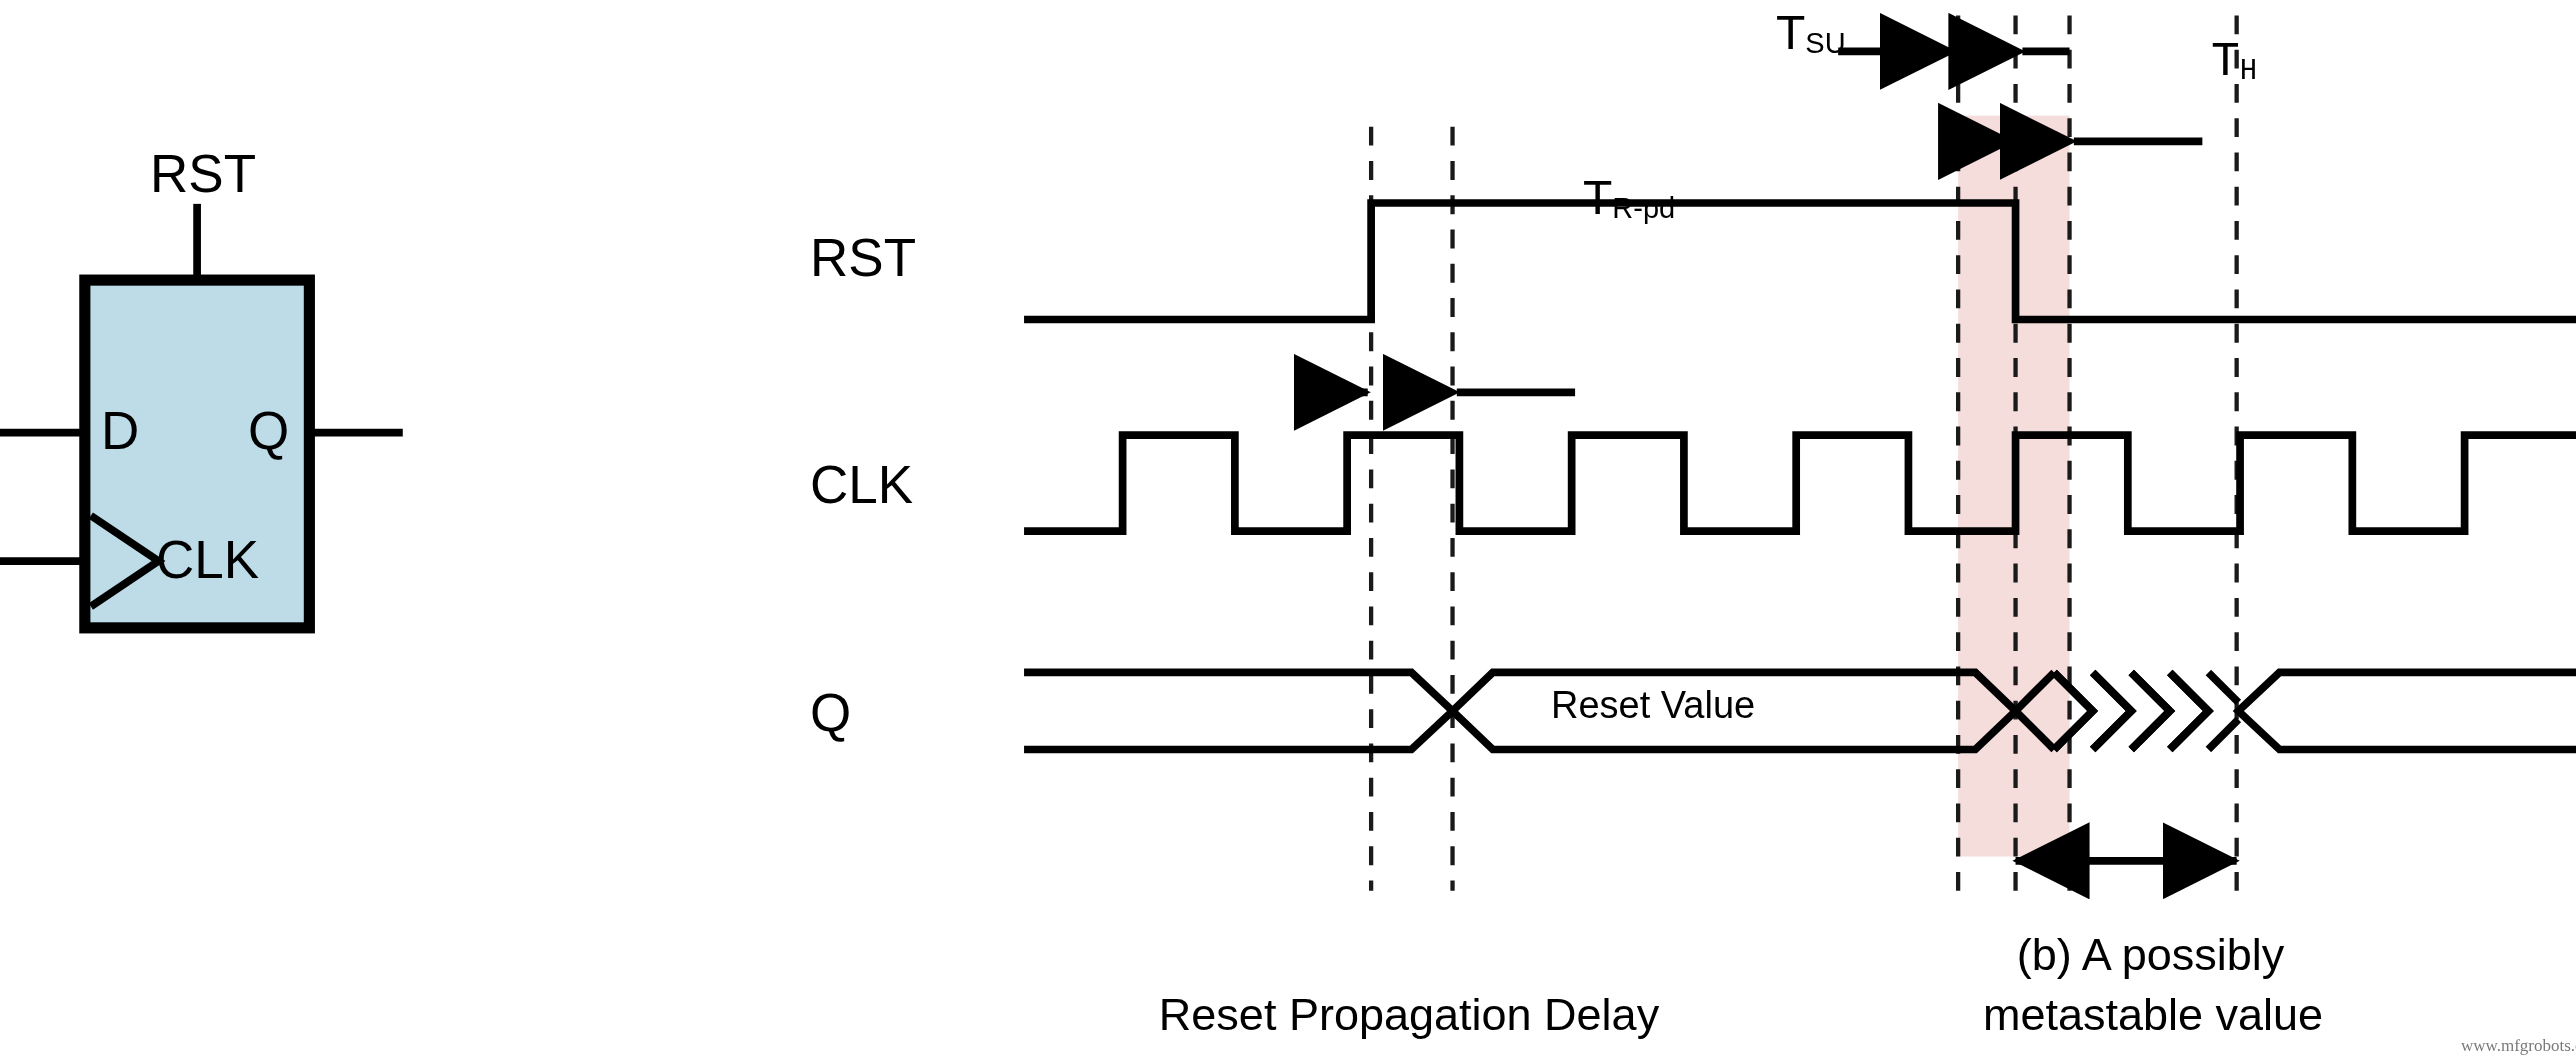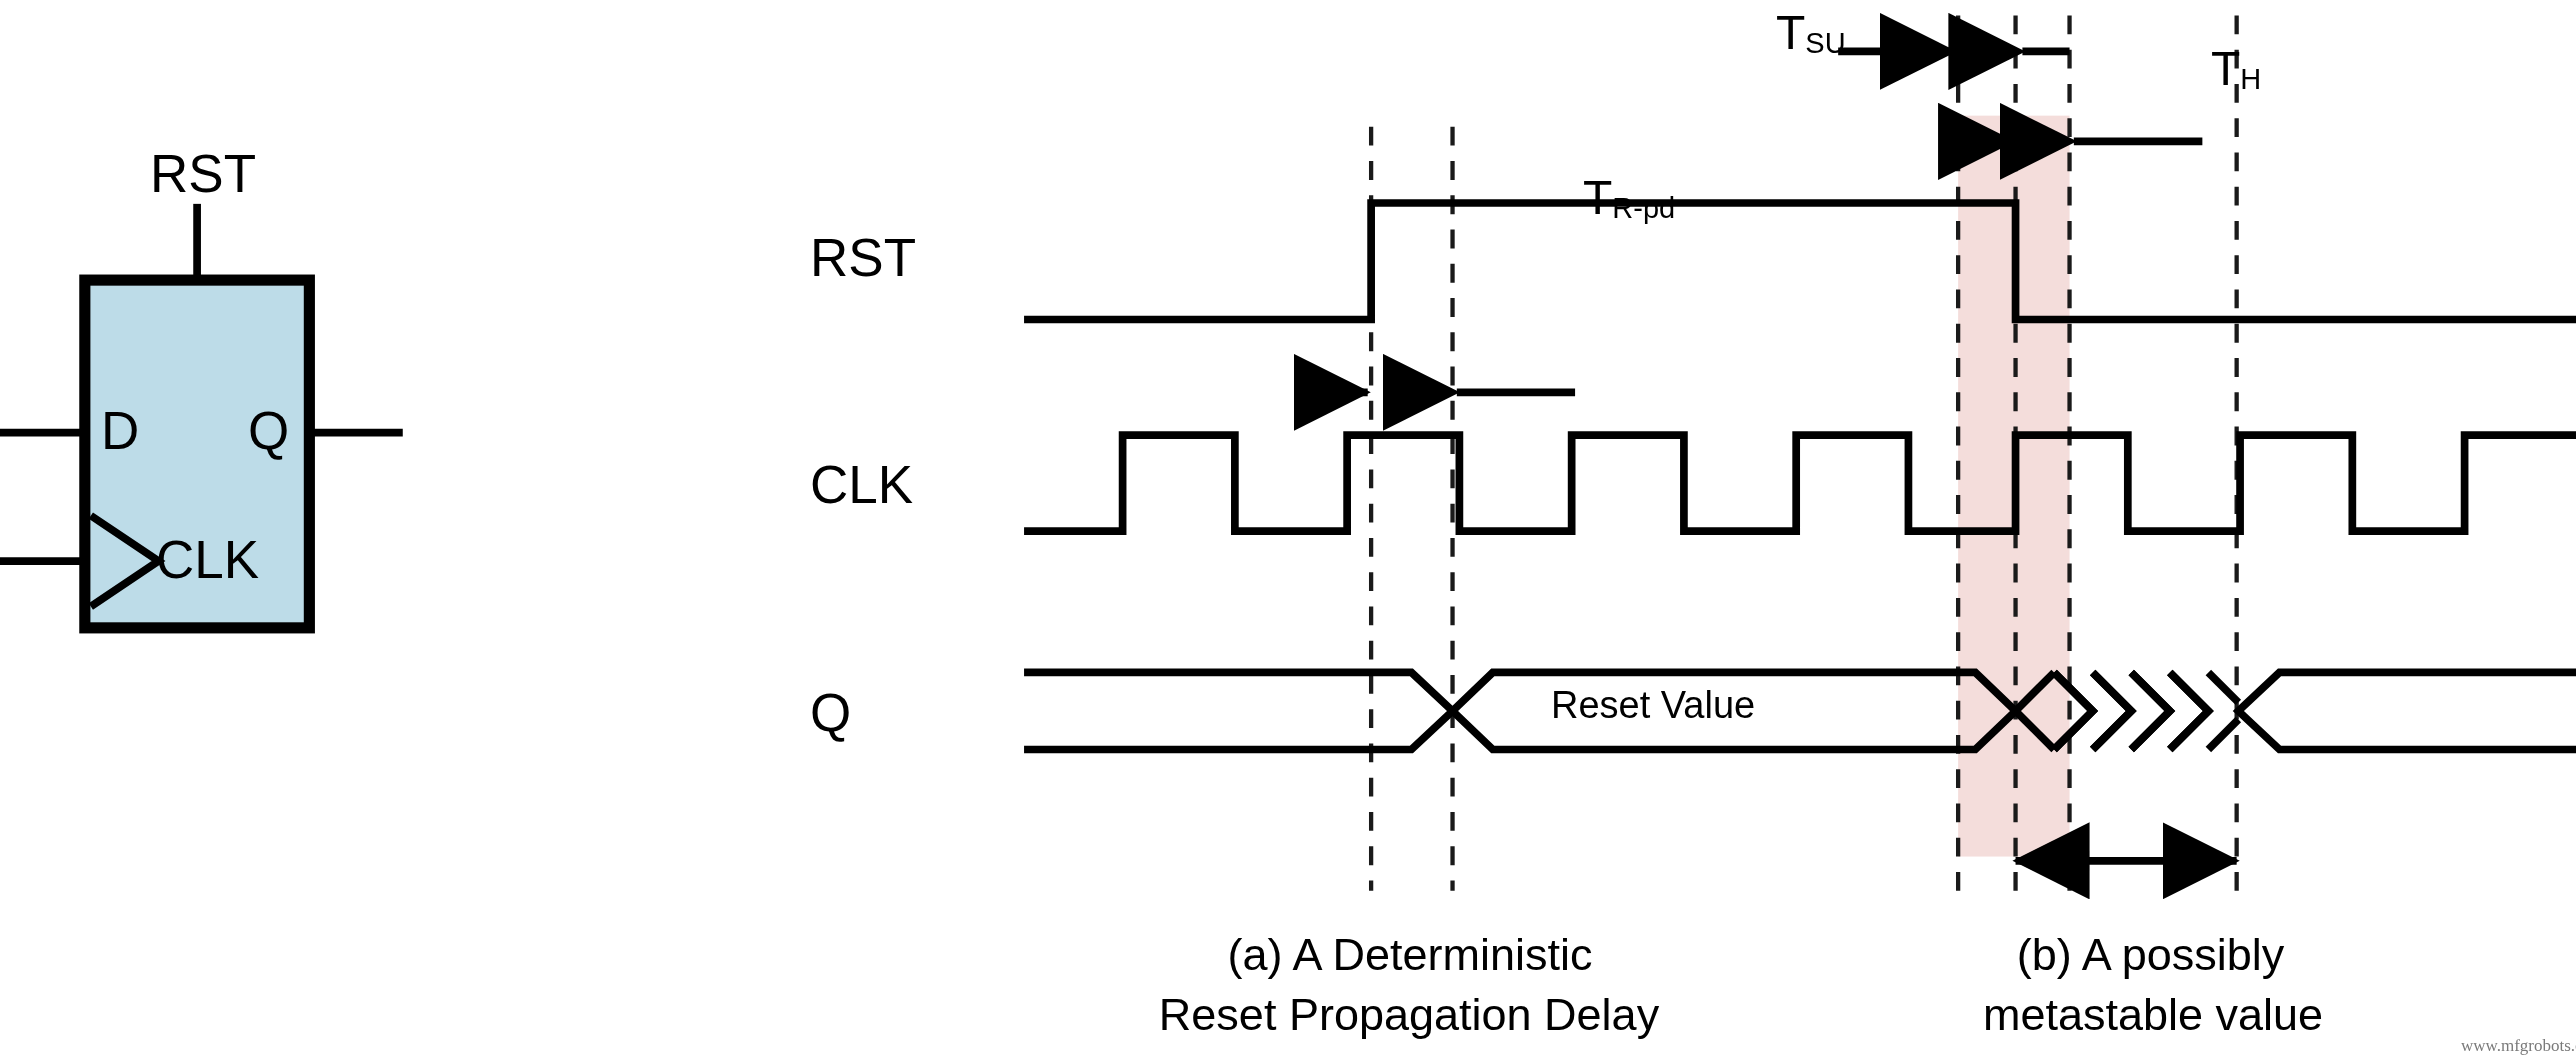--- a/index.html
+++ b/index.html
@@ -123,29 +123,28 @@
   <div class="txt sig-label" style="left:810px;top:231px;">RST</div>
   <div class="txt sig-label" style="left:810px;top:458px;">CLK</div>
   <div class="txt sig-label" style="left:810px;top:686px;">Q</div>
 
   <div class="txt wave-label" style="left:1551px;top:686px;">Reset Value</div>
 
   <div class="tlabel" style="left:1776px;top:5.1px;">
     <span class="m">T</span><span class="s">SU</span>
   </div>
 
-  <div class="tlabel" style="left:2211px;top:41px;">
+  <div class="tlabel" style="left:2211px;top:35px;font-family:Liberation Mono, monospace;">
     <span class="m">T</span><span class="s">H</span>
   </div>
 
   <div class="tlabel" style="left:1558px;top:170px;margin-left:25px;">
     <span class="m">T</span><span class="s">R-pd</span>
   </div>
 
-  <div class="txt caption" style="left:1170px;top:932px;width:480px;">(a) A Deterministic</div>
   <div class="txt caption" style="left:1135px;top:992px;width:548px;">Reset Propagation Delay</div>
 
   <div class="txt caption" style="left:1956px;top:992px;width:394px;">metastable value</div>
   <div class="txt caption" style="left:1962px;top:932px;width:377px;">(b) A possibly</div>
 
   <div class="txt watermark" style="left:2461px;top:1037px;">www.mfgrobots.com</div>
 
 </div>
 
 

